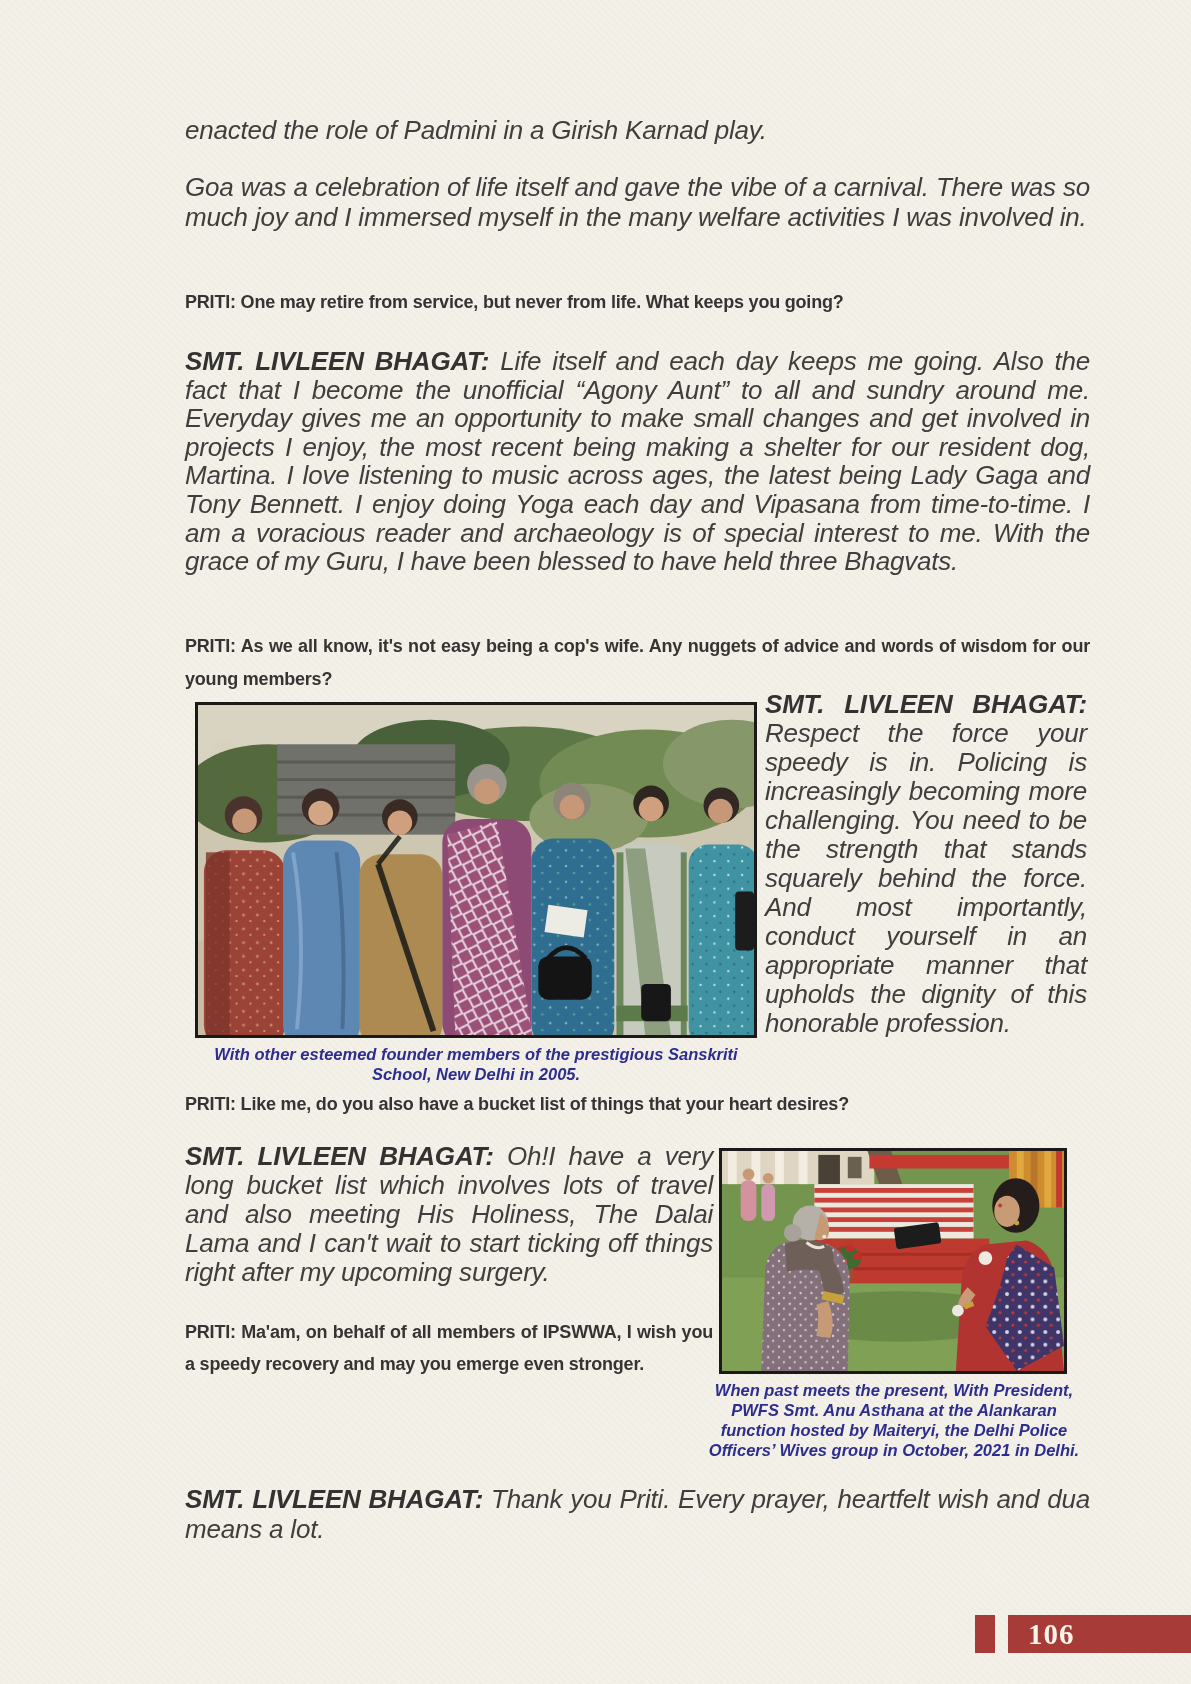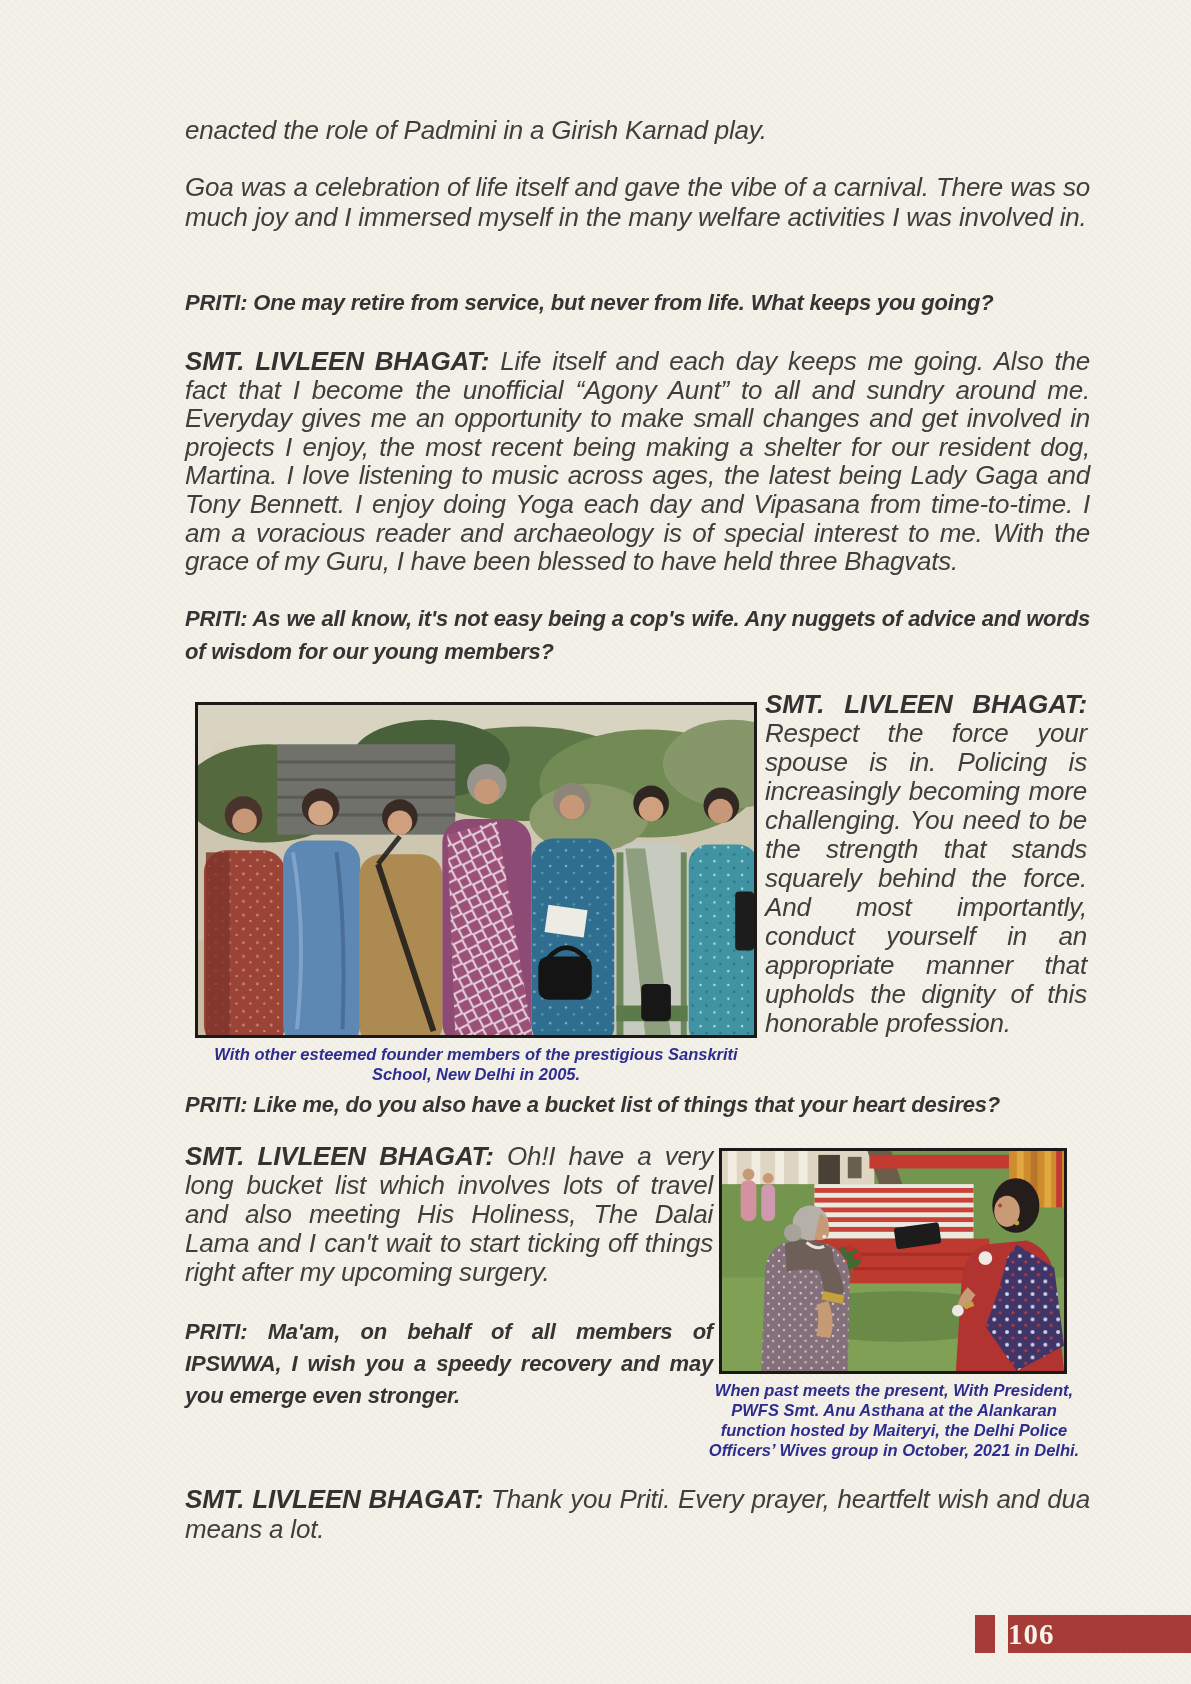--- a/index.html
+++ b/index.html
@@ -12,43 +12,43 @@
       repeating-linear-gradient(-45deg, rgba(255,255,255,0.05) 0 3px, transparent 3px 7px);
   }
   .blk{position:absolute;margin:0;}
   .body{
     font-style:italic;font-size:26px;line-height:29px;color:#3f3e3c;
     text-align:justify;letter-spacing:-0.2px;
   }
   .wide{line-height:30px;}
   .lbl{font-weight:700;color:#333231;}
   .q{
-    font-style:italic;font-weight:700;font-size:22px;line-height:33px;
+    font-weight:700;font-size:18px;line-height:33px;
     color:#353432;text-align:justify;letter-spacing:-0.2px;
   }
   .photo{
     position:absolute;border:3px solid #1b1a18;background:#cdc6b2;box-sizing:border-box;
   }
   .photo svg{display:block;width:100%;height:100%;}
   .cap{
     font-family:Liberation Sans, sans-serif;font-style:italic;font-weight:700;
     font-size:16.5px;line-height:20px;color:#2d2d8f;text-align:center;
   }
   .pg-bar{position:absolute;left:975px;top:1615px;width:20px;height:38px;background:#a63b38;}
   .pg-band{
     position:absolute;left:1008px;top:1615px;width:183px;height:38px;background:#a63b38;
     color:#f8f4ea;font-family:"Liberation Serif",serif;font-weight:700;font-size:29px;
-    line-height:38px;box-sizing:border-box;letter-spacing:1px;
+    line-height:38px;padding-left:20px;box-sizing:border-box;letter-spacing:1px;
   }
   
   #p-top{left:185px;top:115px;width:905px;}
   #p-goa{left:185px;top:172px;width:905px;}
   #q1{left:185px;top:286px;width:910px;}
   #a1{left:185px;top:347px;width:905px;line-height:28.6px;}
-  #q2{left:185px;top:602px;width:905px;}
+  #q2{left:185px;top:630px;width:905px;}
   #ph1{left:195px;top:702px;width:562px;height:336px;}
   #a2{left:765px;top:690px;width:322px;}
   #cap1{left:195px;top:1044px;width:562px;}
   #q3{left:185px;top:1088px;width:910px;}
   #a3{left:185px;top:1142px;width:528px;}
   #q4{left:185px;top:1316px;width:528px;line-height:32px;}
   #ph2{left:719px;top:1148px;width:348px;height:226px;}
   #cap2{left:700px;top:1380px;width:388px;}
   #a4{left:185px;top:1436px;width:905px;line-height:30px;margin-top:48px;}
 </style>
@@ -161,21 +161,21 @@
 
       <g>
         <circle cx="529" cy="102" r="18" fill="#332823"></circle>
         <circle cx="528" cy="108" r="12.5" fill="#c69878"></circle>
         <rect x="496" y="142" width="70" height="206" rx="20" fill="url(#patTurq)"></rect>
         <rect x="543" y="190" width="19" height="60" fill="#1c1c1c" rx="4"></rect>
       </g>
     </svg>
   </figure>
 
-  <p class="blk body" id="a2"><b class="lbl">SMT. LIVLEEN BHAGAT:</b><span> Respect the force your spouse is in. Policing is increasingly becoming more challenging. You need to be the strength that stands squarely behind the force. And most importantly, conduct yourself in an appropriate manner that upholds the dignity of this honorable profession.</span></p>
+  <p class="blk body" id="a2"><b class="lbl">SMT. LIVLEEN BHAGAT:</b><span> Respect the force your speedy is in. Policing is increasingly becoming more challenging. You need to be the strength that stands squarely behind the force. And most importantly, conduct yourself in an appropriate manner that upholds the dignity of this honorable profession.</span></p>
 
   <p class="blk cap" id="cap1"><span>With other esteemed founder members of the prestigious Sanskriti School, New Delhi in 2005.</span></p>
 
   <p class="blk body" id="a3"><b class="lbl">SMT. LIVLEEN BHAGAT:</b><span> Oh!I have a very long bucket list which involves lots of travel and also meeting His Holiness, The Dalai Lama and I can't wait to start ticking off things right after my upcoming surgery.</span></p>
 
   <p class="blk q" id="q3"><span>PRITI: Like me, do you also have a bucket list of things that your heart desires?</span></p>
 
   <p class="blk q" id="q4"><span>PRITI: Ma'am, on behalf of all members of IPSWWA, I wish you a speedy recovery and may you emerge even stronger.</span></p>
 
   <figure class="photo blk" id="ph2">

